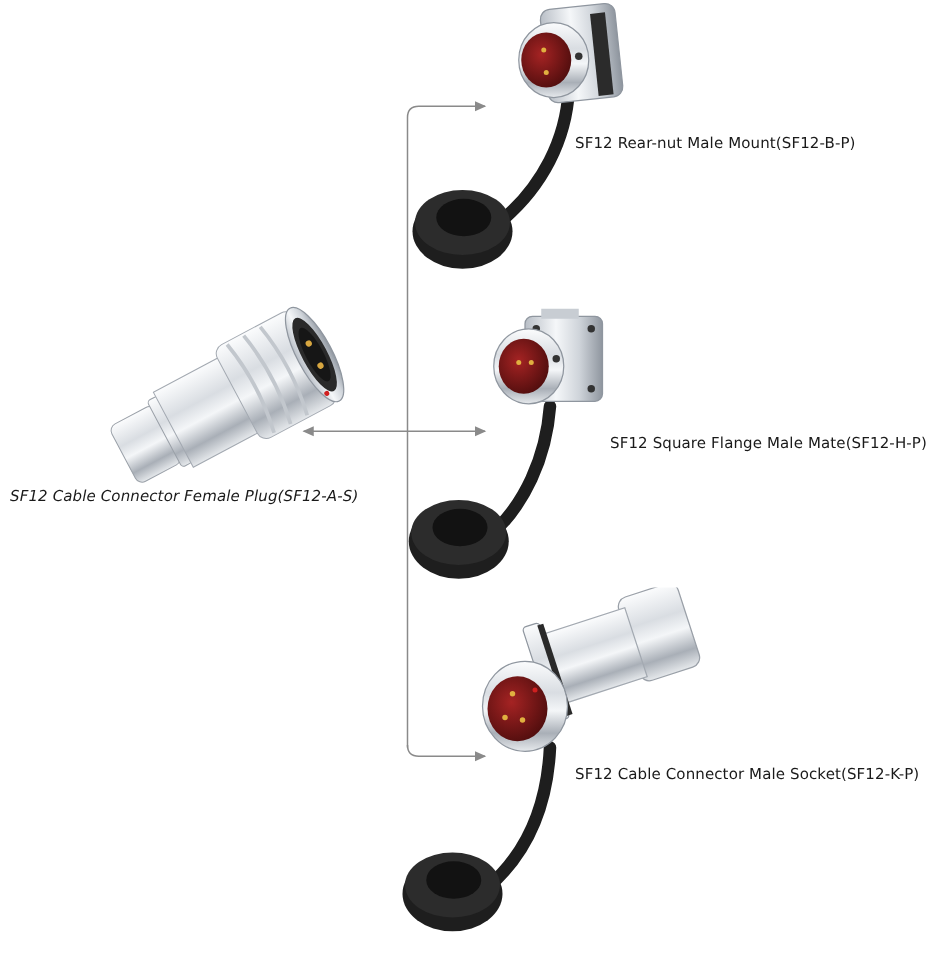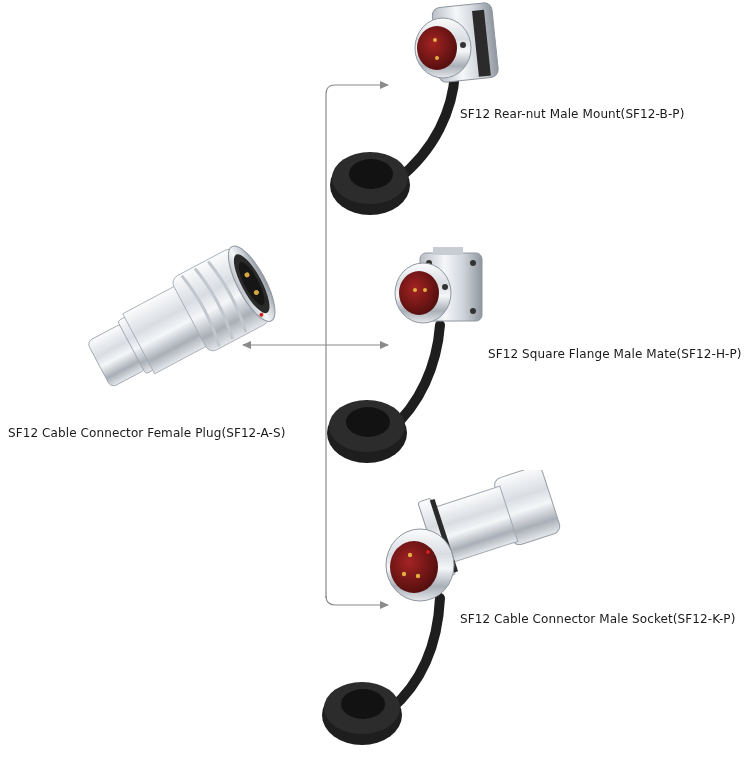--- a/index.html
+++ b/index.html
@@ -59,21 +59,21 @@
         <path d="M130,46 Q138,86 130,126 M145,46 Q153,86 145,126 M160,46 Q168,86 160,126" stroke="#c2c7cd" stroke-width="3" fill="none"></path>
         <ellipse cx="188" cy="86" rx="14" ry="42" fill="url(#metalV)" stroke="#8f969f"></ellipse>
         <ellipse cx="188" cy="86" rx="10" ry="33" fill="#2a2a2a"></ellipse>
         <ellipse cx="188" cy="86" rx="7" ry="24" fill="#161616"></ellipse>
         <circle cx="188" cy="76" r="2.5" fill="#d7a640"></circle>
         <circle cx="188" cy="96" r="2.5" fill="#d7a640"></circle>
         <circle cx="182" cy="118" r="2" fill="#d02020"></circle>
       </g>
     </svg>
   </div>
-  <div class="label" style="left:8px;top:426px;">SF12 Cable Connector Female Plug(SF12-A-S)</div>
+  <div class="label" style="left:8px;top:390px;font-style:italic;">SF12 Cable Connector Female Plug(SF12-A-S)</div>
 
   <div class="product" style="left:325px;top:0px;">
     <svg width="180" height="220">
       <path d="M130,72 C128,110 110,150 72,180" stroke="#1e1e1e" stroke-width="10" fill="none" stroke-linecap="round"></path>
       <rect x="110" y="5" width="60" height="75" rx="8" fill="url(#metalV)" stroke="#8f969f" transform="rotate(-6 140 40)"></rect>
       <rect x="150" y="12" width="12" height="66" fill="#2b2b2b" transform="rotate(-6 140 40)"></rect>
       <ellipse cx="118" cy="48" rx="28" ry="30" fill="url(#metal)" stroke="#8f969f"></ellipse>
       <ellipse cx="112" cy="48" rx="20" ry="22" fill="url(#red)"></ellipse>
       <circle cx="110" cy="40" r="2" fill="#e0b040"></circle>
       <circle cx="112" cy="58" r="2" fill="#e0b040"></circle>

